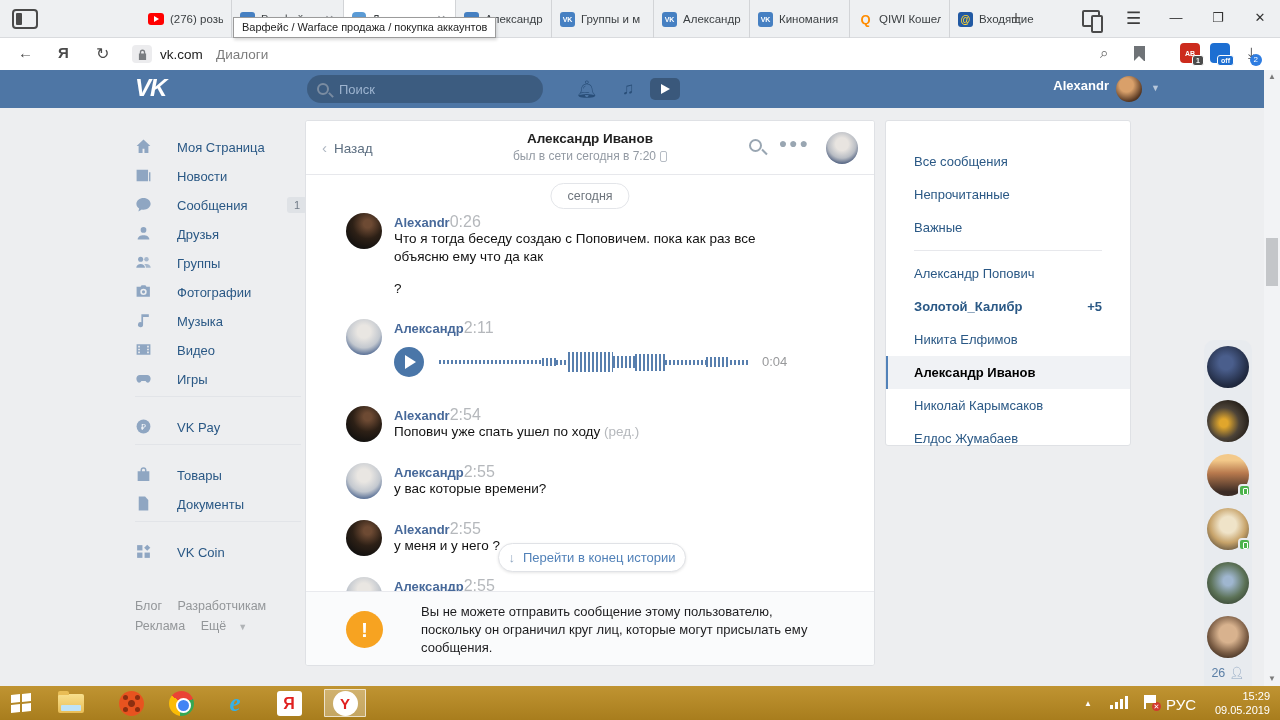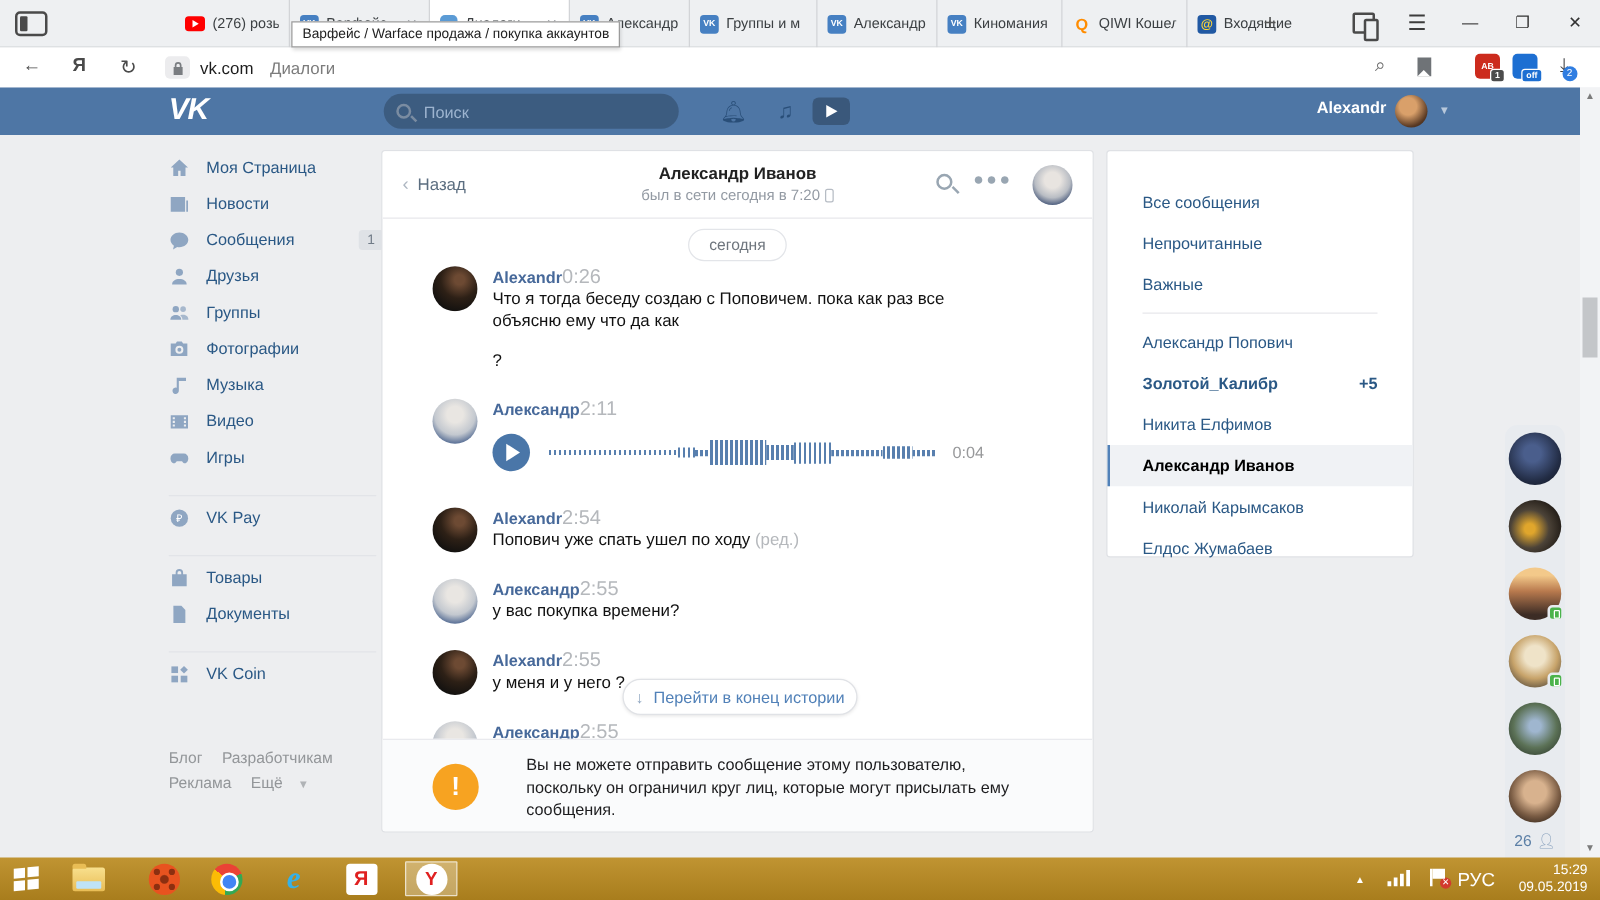--- a/index.html
+++ b/index.html
@@ -61,21 +61,21 @@
 #hdr-bell{left:576px}
 #hdr-music{left:622px}
 #hdr-play{position:absolute;left:650px;top:8px;width:30px;height:22px;background:rgba(0,0,0,.25);border-radius:5px}
 #hdr-play::after{content:"";position:absolute;left:11px;top:6px;border-left:9px solid #fff;border-top:5px solid transparent;border-bottom:5px solid transparent}
 #hdr-user{position:absolute;right:155px;top:8px;color:#fff;font-weight:bold;font-size:13px}
 #hdr-ava{position:absolute;right:122px;top:6px;width:26px;height:26px;border-radius:50%;background:radial-gradient(circle at 40% 35%,#d9a06a 30%,#5a3a24 70%,#23160c)}
 #hdr-chev{position:absolute;right:105px;top:13px;width:8px;height:8px;color:rgba(255,255,255,.6);font-size:9px}
 
 
 #left-menu{position:absolute;left:135px;top:126px;width:166px}
-.mi{height:29px;display:flex;align-items:flex-start;gap:13px;color:#2a5885;font-size:13px;cursor:pointer;position:relative}
+.mi{height:29px;display:flex;align-items:flex-end;gap:25px;color:#2a5885;font-size:13px;cursor:pointer;position:relative}
 .mi svg{width:17px;height:17px;fill:#8fa6c2;flex:0 0 auto}
 .mi .mbadge{position:absolute;right:-6px;background:#dfe2e6;color:#707b87;font-size:11px;border-radius:3px;padding:2px 7px}
 .mdiv{height:1px;background:#e2e4e8;margin:9px 0}
 #menu-footer{position:absolute;left:135px;top:596px;width:180px;color:#939699;font-size:12.5px;line-height:20px}
 #menu-footer a{color:#939699;text-decoration:none;margin-right:12px}
 .chev-dn{font-size:9px;color:#b0b3b6}
 
 
 #chat{position:absolute;left:305px;top:120px;width:570px;height:546px;background:#fff;border:1px solid #dfe1e5;border-radius:3px;overflow:hidden}
 #chat-head{position:absolute;top:0;left:0;right:0;height:54px;border-bottom:1px solid #e7e8ec;background:#fff;z-index:5}
@@ -406,21 +406,21 @@
 
   <div class="msg" style="top:285px">
     <span class="m-ava ava-a"></span>
     <span class="m-name"><span>Alexandr</span><span class="m-time">2:54</span></span>
     <div class="m-text"><span>Попович уже спать ушел по ходу</span> <span class="ed">(ред.)</span></div>
   </div>
 
   <div class="msg" style="top:342px">
     <span class="m-ava ava-b"></span>
     <span class="m-name"><span>Александр</span><span class="m-time">2:55</span></span>
-    <div class="m-text">у вас покупка времени?</div>
+    <div class="m-text">у вас которые времени?</div>
   </div>
 
   <div class="msg" style="top:399px">
     <span class="m-ava ava-a"></span>
     <span class="m-name"><span>Alexandr</span><span class="m-time">2:55</span></span>
     <div class="m-text">у меня и у него ?</div>
   </div>
 
   <div class="msg" style="top:456px">
     <span class="m-ava ava-b"></span>

